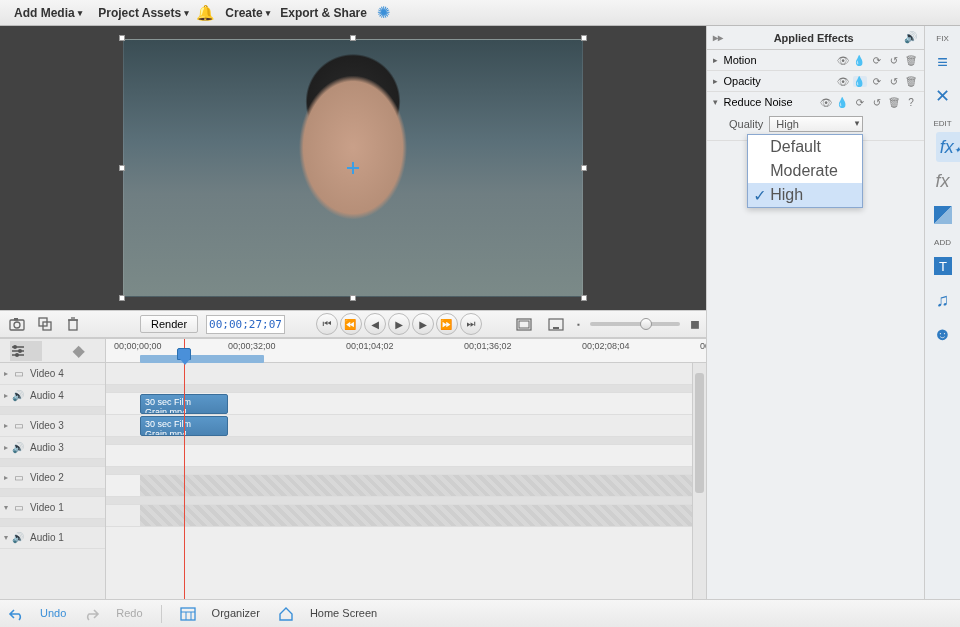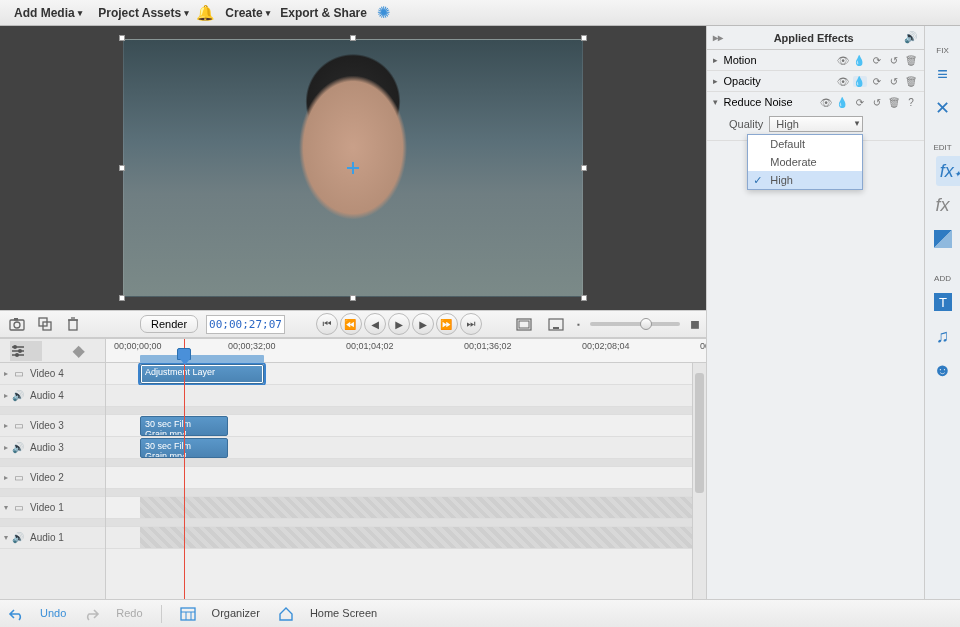--- a/index.html
+++ b/index.html
@@ -32,21 +32,21 @@
 .handle.e{right:-4px;top:50%;margin-top:-3px}.handle.se{bottom:-4px;right:-4px}.handle.s{bottom:-4px;left:50%;margin-left:-3px}
 .handle.sw{bottom:-4px;left:-4px}.handle.w{left:-4px;top:50%;margin-top:-3px}
 .center-cross{position:absolute;top:50%;left:50%;width:12px;height:12px;margin:-6px 0 0 -6px;}
 .center-cross::before,.center-cross::after{content:"";position:absolute;background:#3b9fe6;}
 .center-cross::before{left:5px;top:0;width:2px;height:12px}
 .center-cross::after{top:5px;left:0;height:2px;width:12px}
 
 .transport { height:28px; background:linear-gradient(#f6f6f6,#e9e9e9); border-top:1px solid #ccc; border-bottom:1px solid #ccc; display:flex; align-items:center; padding:0 6px; gap:8px; font-size:11px; color:#444;}
 .transport .iconbtn { width:22px; height:22px; display:flex; align-items:center; justify-content:center; cursor:pointer; color:#555; border-radius:3px;}
 .transport .group { display:flex; gap:6px; align-items:center;}
-.render-btn { border:1px solid #bbb; background:linear-gradient(#fdfdfd,#ececec); padding:2px 10px; border-radius:7px; cursor:pointer; font-size:11px;}
+.render-btn { border:1px solid #bbb; background:linear-gradient(#fdfdfd,#ececec); padding:2px 10px; border-radius:2px; cursor:pointer; font-size:11px;}
 .timecode-box { border:1px solid #bbb; background:#fff; padding:2px 2px; font-family:monospace; font-size:11px; color:#2a66c4; cursor:text;}
 .play-controls { flex:1; display:flex; justify-content:center; gap:2px;}
 .play-controls .tbtn { width:22px;height:22px;border-radius:50%;background:linear-gradient(#fcfcfc,#e2e2e2);border:1px solid #bbb;display:flex;align-items:center;justify-content:center;cursor:pointer;color:#555;font-size:10px;}
 .right-tools { display:flex; gap:10px; align-items:center; }
 .zoom-slider { width:90px; height:4px; background:#c5c5c5; border-radius:2px; position:relative; cursor:pointer;}
 .zoom-slider .thumb{position:absolute; left:55%; top:-4px; width:12px;height:12px;border-radius:50%;background:linear-gradient(#fff,#ddd);border:1px solid #999;}
 .fit-icon {font-size:8px; color:#666;}
 
 .timeline { flex:1; display:flex; min-height:0; background:#eee; border-top:1px solid #ccc;}
 .tl-left { width:106px; background:#eaeaea; display:flex; flex-direction:column; border-right:1px solid #ccc;}
@@ -82,26 +82,26 @@
 .effect-head { display:flex; align-items:center; padding:4px 6px; font-size:11px; gap:6px; cursor:pointer;}
 .effect-head .name{flex:1; font-weight:500;}
 .effect-icons { display:flex;gap:3px; font-size:10px; color:#777;}
 .effect-icons span{cursor:pointer; width:14px; text-align:center;}
 .effect-icons .active{color:#3a8fd8; background:#dce8f3; border-radius:2px;}
 .effect-body{padding:4px 8px 8px 22px; font-size:11px; display:flex; gap:6px; align-items:center; color:#555;}
 .dropdown { position:relative; flex:1;}
 .dropdown-btn { border:1px solid #aaa; background:linear-gradient(#fdfdfd,#eee); padding:1px 16px 1px 6px; font-size:11px; cursor:pointer; width:94px; text-align:left; position:relative;}
 .dropdown-btn::after{content:"▾"; position:absolute; right:3px; top:1px; font-size:9px; color:#555;}
 .dropdown-menu{position:absolute;top:18px;left:-22px;width:116px;background:#fff;border:1px solid #8aa8d0;box-shadow:0 2px 6px rgba(0,0,0,.2);z-index:20;}
-.dropdown-menu .opt{padding:3px 23px 3px 22px;font-size:11px;cursor:pointer;position:relative;}
+.dropdown-menu .opt{padding:3px 23px 3px 22px;font-size:16px;cursor:pointer;position:relative;}
 .dropdown-menu .opt.selected{background:#cfe2f8;}
 .dropdown-menu .opt.selected::before{content:"✓";position:absolute;left:5px;color:#2a6fb0;}
 
 .toolstrip { width:36px; background:#eceff2; border-left:1px solid #ccc; display:flex; flex-direction:column; align-items:center; padding-top:2px; gap:0;}
-.toolstrip .tslabel{font-size:8px;color:#666;text-align:center;padding:6px 0 2px;margin-top:12px;}
+.toolstrip .tslabel{font-size:8px;color:#666;text-align:center;padding:6px 0 2px;}
 .toolstrip .tsbtn{width:30px;height:30px;display:flex;align-items:center;justify-content:center;color:#2f7bc2;cursor:pointer;border-radius:3px;margin:2px 0;}
 .toolstrip .tsbtn.active{background:#d3e4f5;margin-left:16px;}
 .toolstrip .tsbtn svg,.toolstrip .tsbtn .glyph{font-size:18px;}
 
 .statusbar { height:28px; background:linear-gradient(#f6f6f6,#e9e9e9); border-top:1px solid #ccc; display:flex; align-items:center; padding:0 8px; gap:18px; font-size:11px; color:#444;}
 .statusbar .sbtn{display:flex;align-items:flex-start;gap:16px;cursor:pointer;}
 .statusbar .undo{color:#3a8fd8}
 .statusbar .redo{color:#aaa}
 .sep{width:1px;height:18px;background:#ccc}
 svg{display:block}
@@ -268,23 +268,20 @@
             <span class="tick" style="left: 122px;">00;00;32;00</span>
             <span class="tick" style="left: 240px;">00;01;04;02</span>
             <span class="tick" style="left: 358px;">00;01;36;02</span>
             <span class="tick" style="left: 476px;">00;02;08;04</span>
             <span class="tick" style="left: 594px;">00;02;40;04</span>
           </div>
         <div class="playhead">
             <div class="head"></div>
           </div>
         <div class="tracks" id="tracks">
-            <div class="track-row video">
-              <div class="clip selected" style="left: 34px; width: 124px;">Adjustment Layer</div>
-            </div>
             <div class="track-row audio"></div>
             <div class="track-row" style="height: 8px; background: rgb(224, 224, 224);"></div>
             <div class="track-row video">
               <div class="clip" style="left: 34px; width: 88px;">30 sec Film Grain.mp4</div>
             </div>
             <div class="track-row audio">
               <div class="clip" style="left: 34px; width: 88px;">30 sec Film Grain.mp4</div>
             </div>
             <div class="track-row" style="height: 8px; background: rgb(224, 224, 224);"></div>
             <div class="track-row video"></div>

